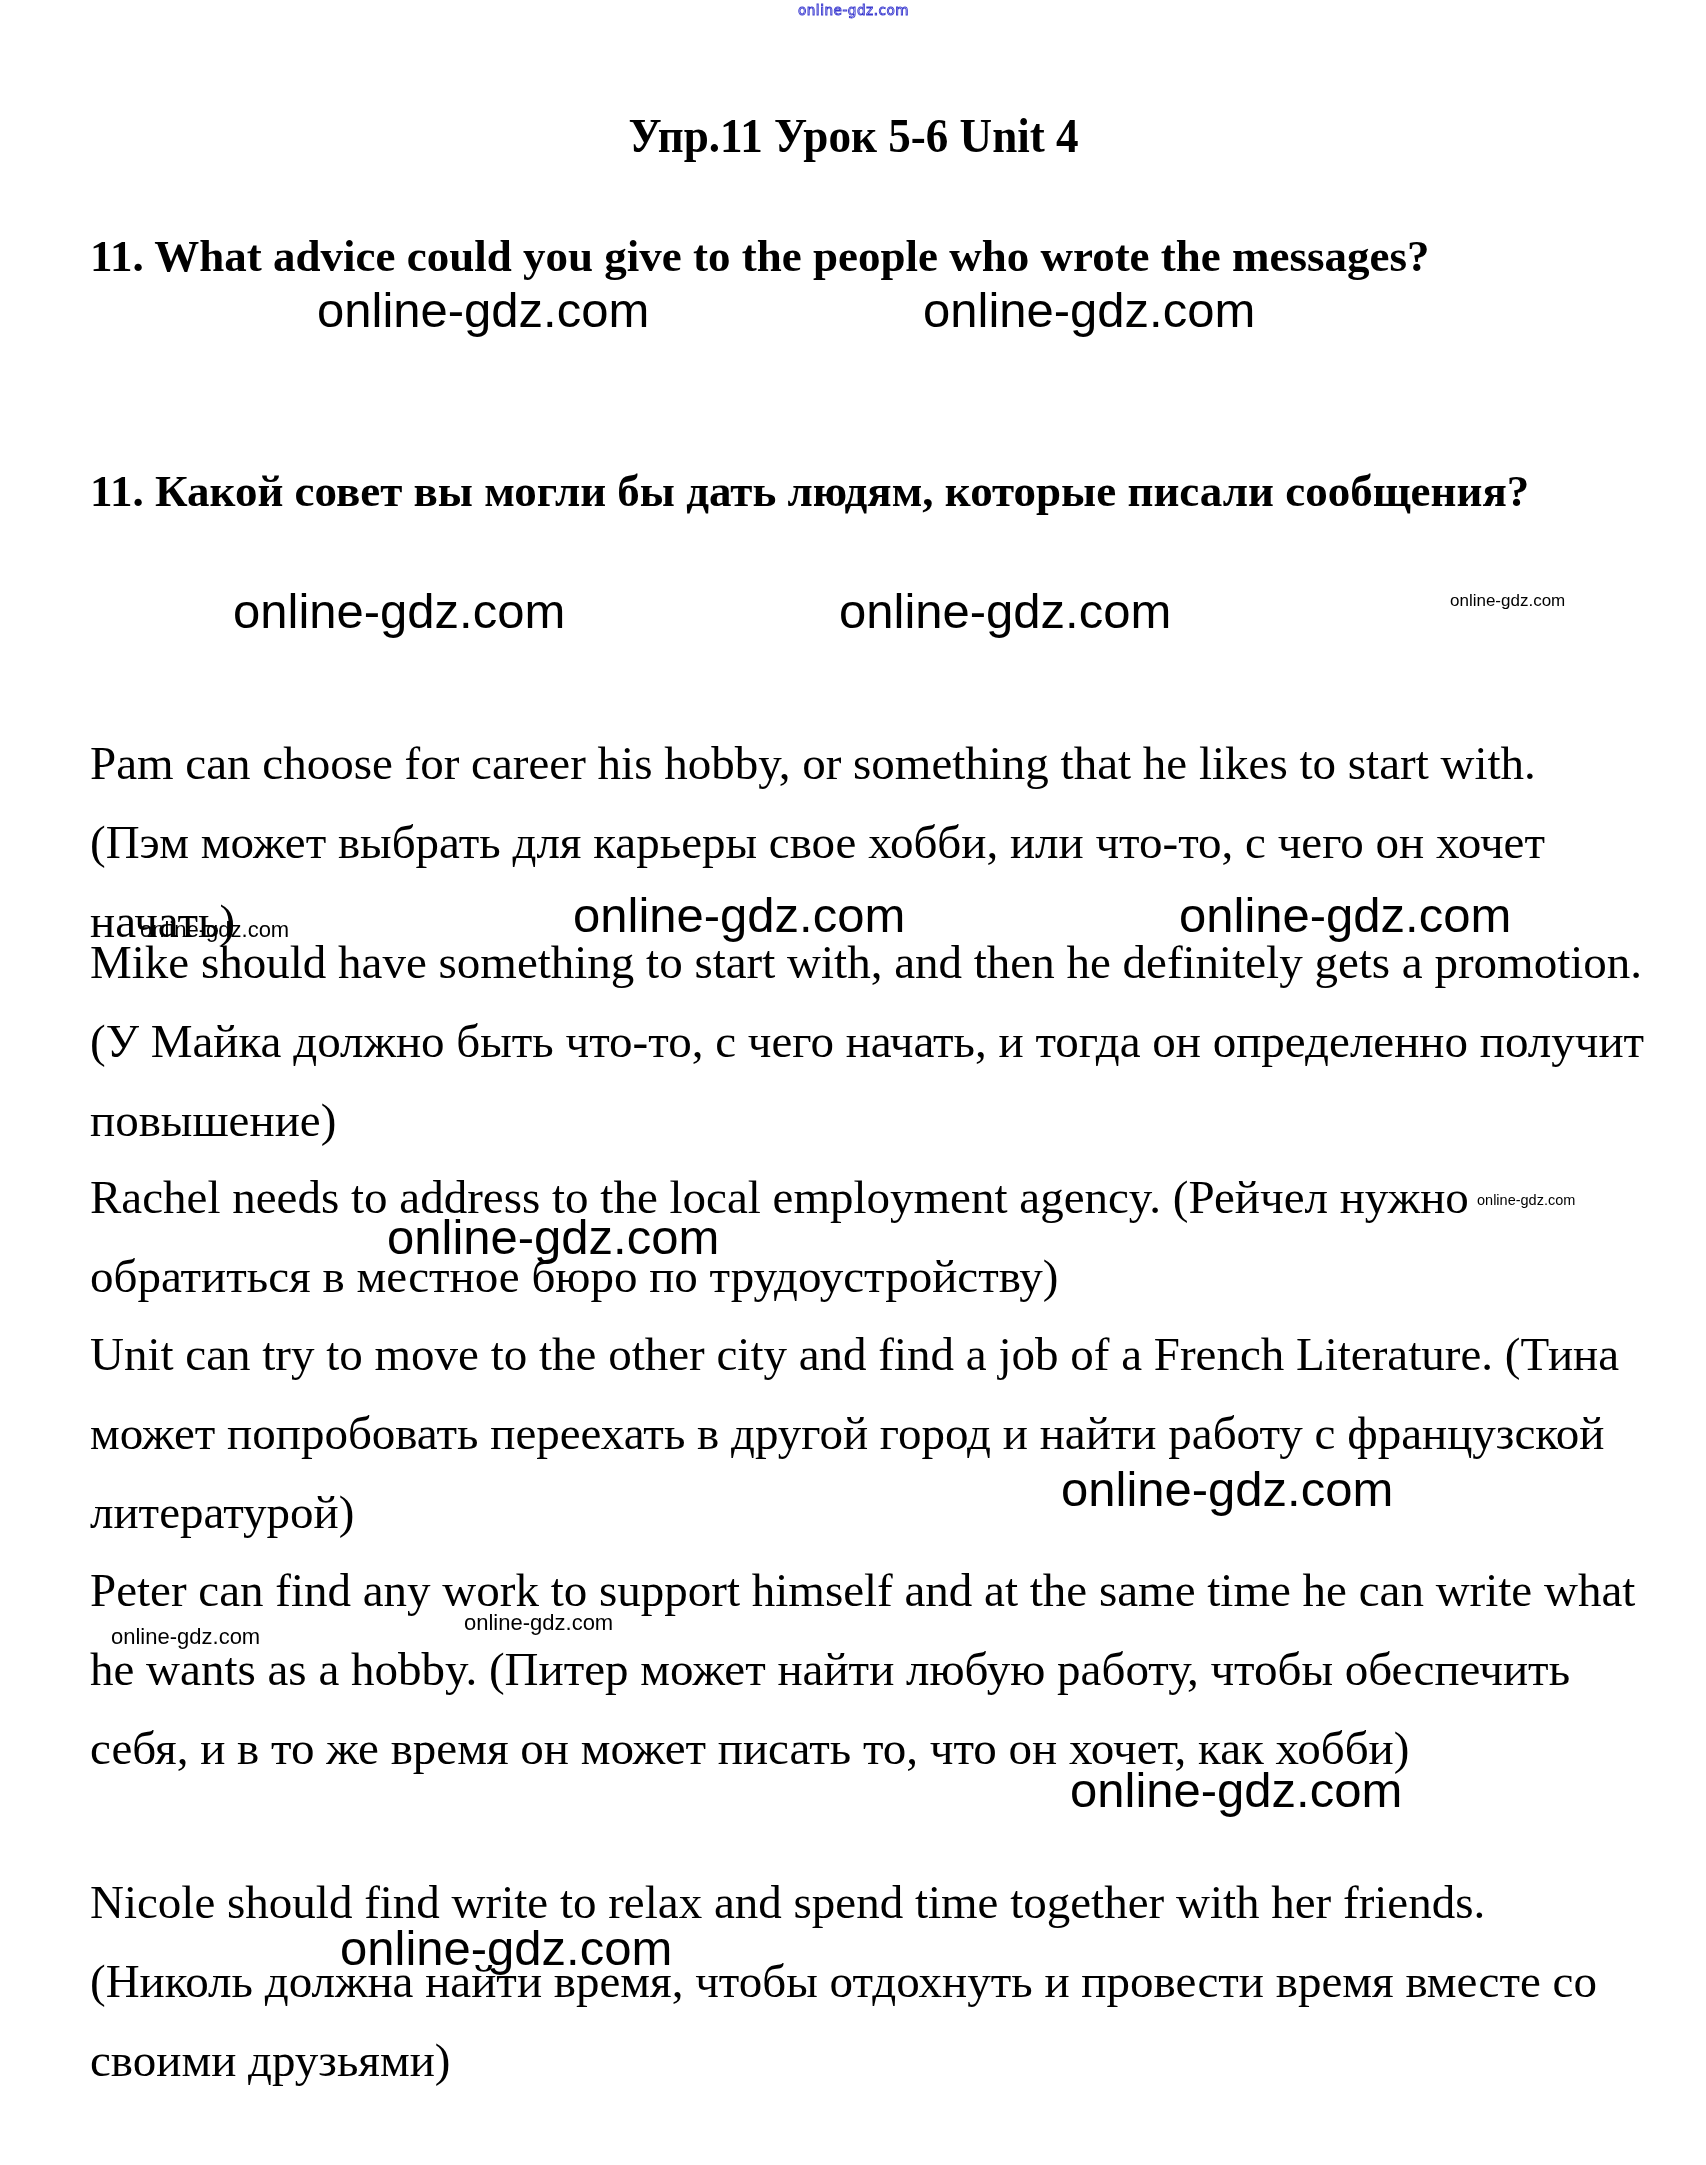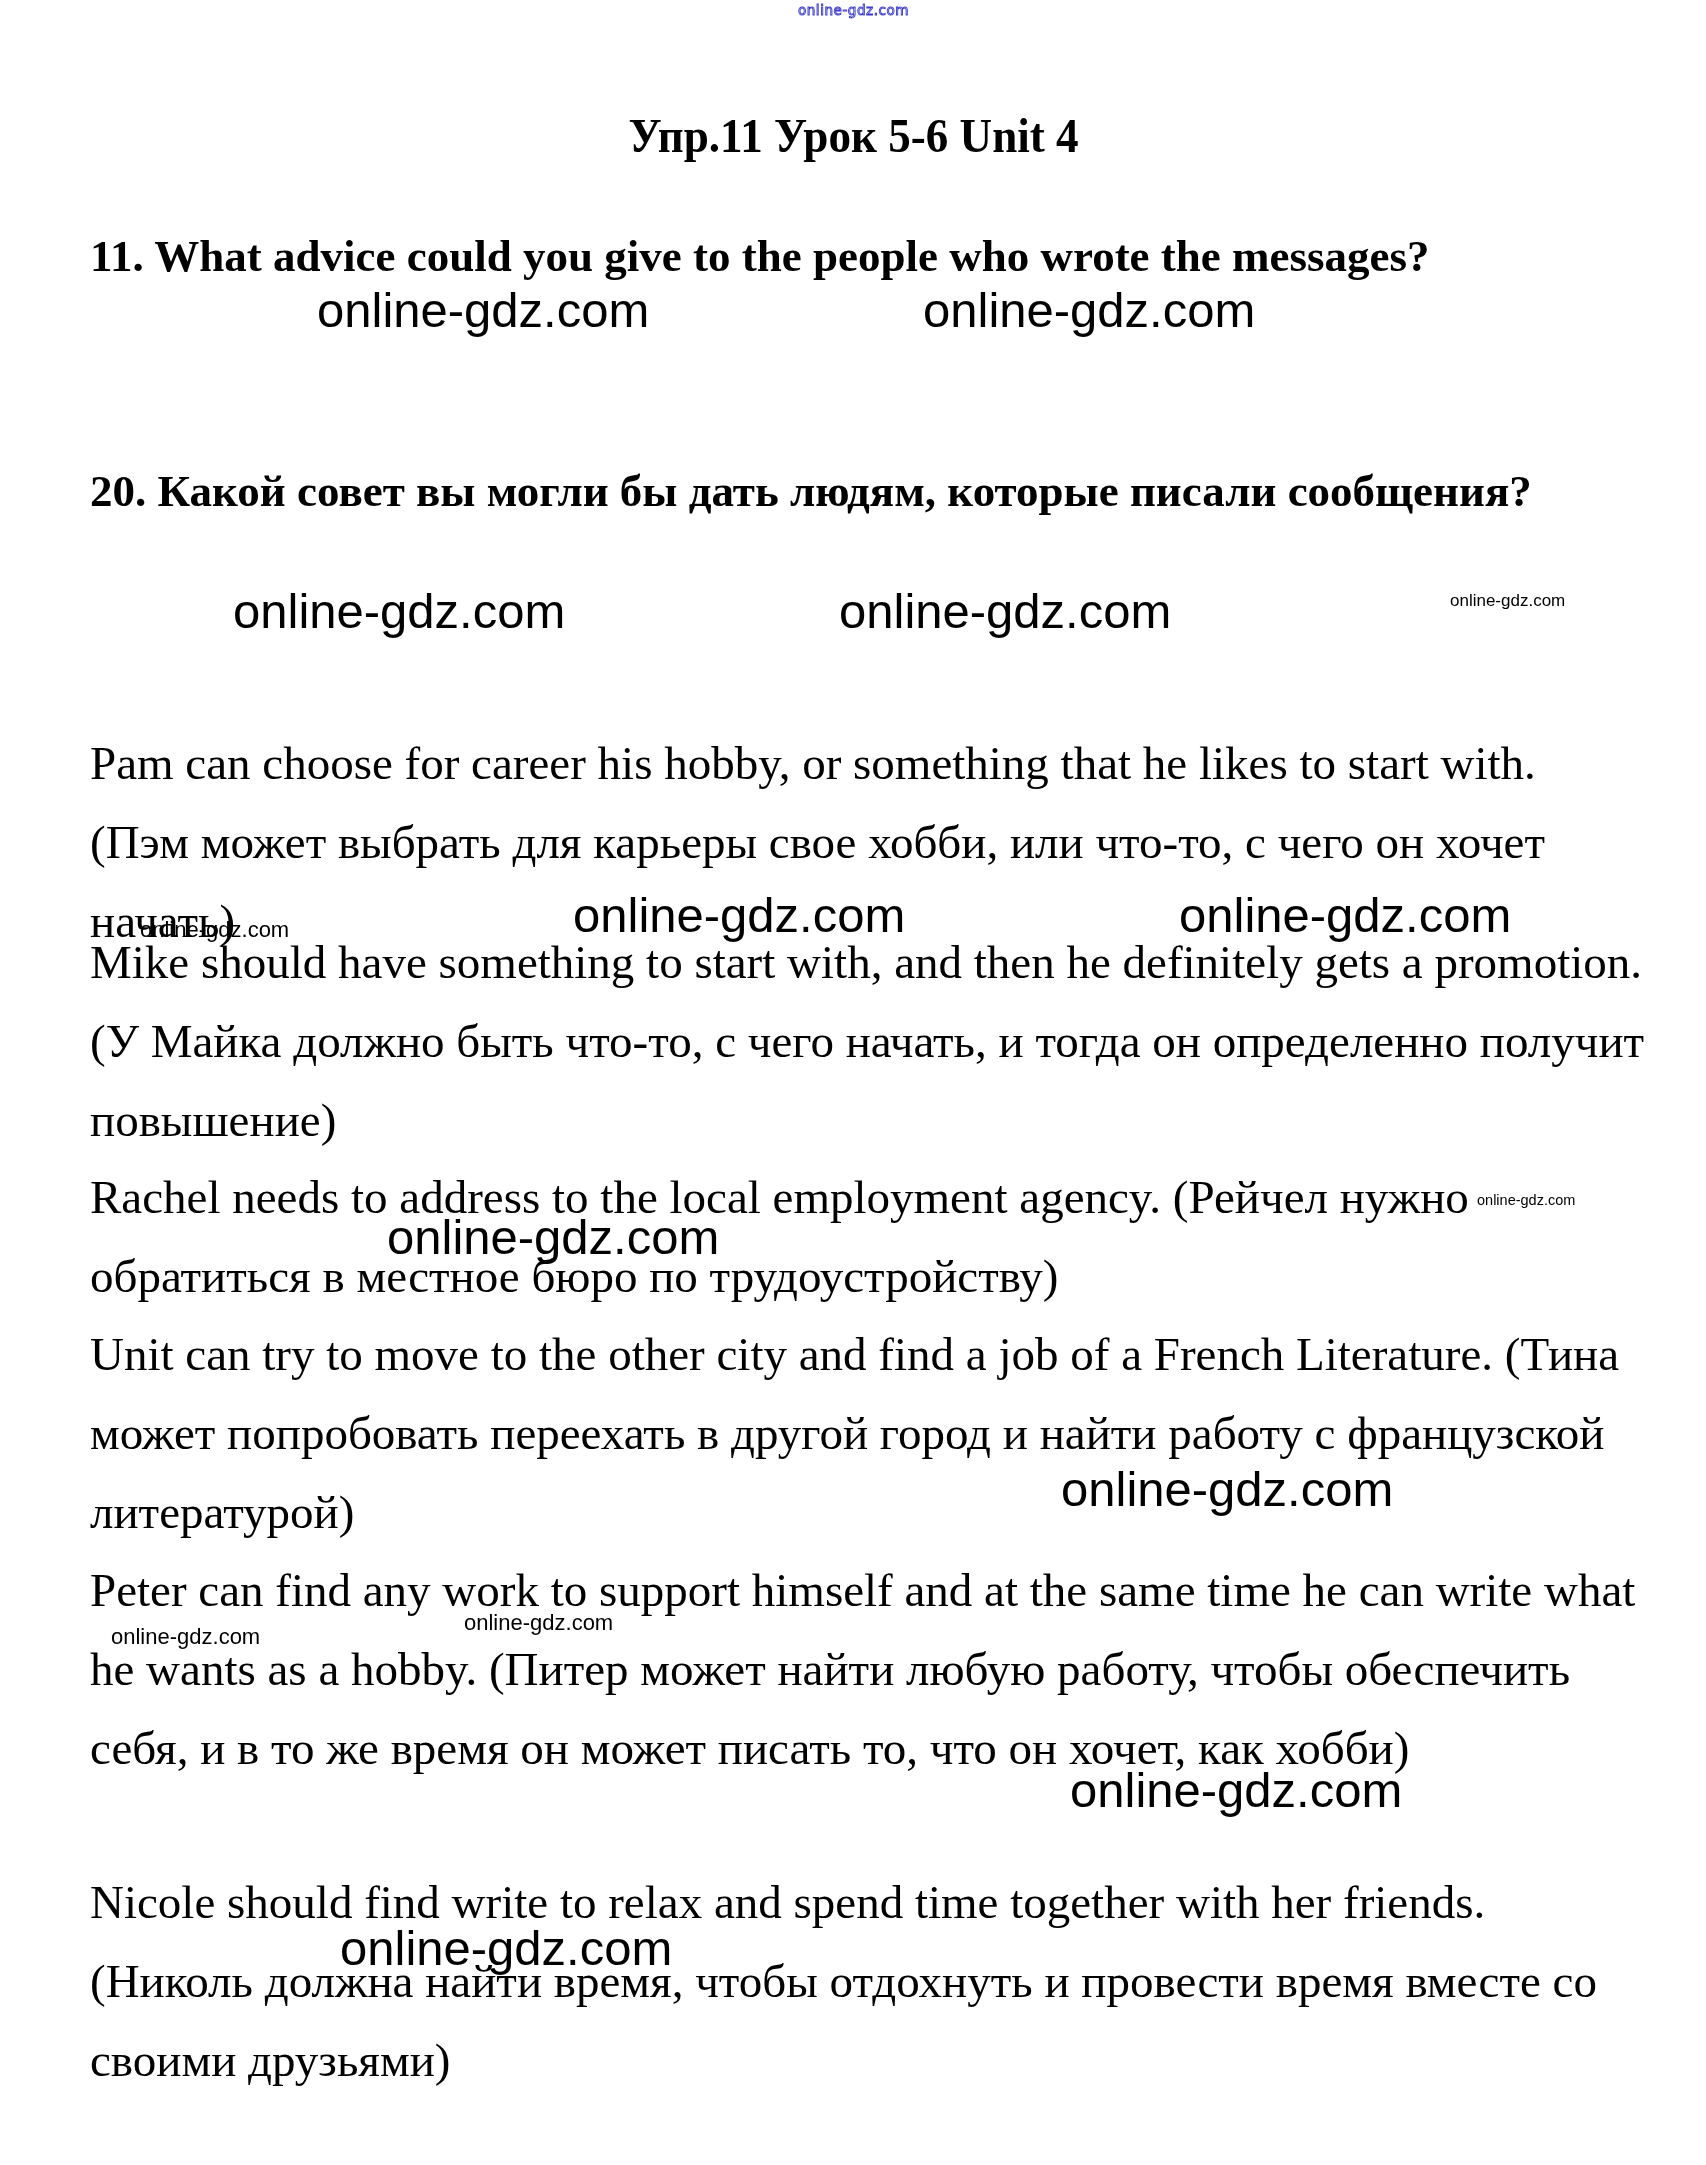--- a/index.html
+++ b/index.html
@@ -32,21 +32,21 @@
   .wm.small { font-size: 22px; }
   .wm.tiny { font-size: 17px; }
 </style>
 </head>
 <body>
 
 <div class="top-wm">online-gdz.com</div>
 <div class="title">Упр.11 Урок 5-6 Unit 4</div>
 
 <div class="heading" style="top:217px;">11. What advice could you give to the people who wrote the messages?</div>
-<div class="heading" style="top:452px;">20. Какой совет вы могли бы дать людям, которые писали сообщения?</div>
+<div class="heading" style="top:452px;">11. Какой совет вы могли бы дать людям, которые писали сообщения?</div>
 
 <div>
   <div class="para" style="top:724px;">Pam can choose for career his hobby, or something that he likes to start with. (Пэм может выбрать для карьеры свое хобби, или что-то, с чего он хочет начать)</div>
   <div class="para" style="top:923px;">Mike should have something to start with, and then he definitely gets a promotion. (У Майка должно быть что-то, с чего начать, и тогда он определенно получит повышение)</div>
   <div class="para" style="top:1158px;font-family:Liberation Serif, serif;">Rachel needs to address to the local employment agency. (Рейчел нужно обратиться в местное бюро по трудоустройству)</div>
   <div class="para" style="top:1315px;">Unit can try to move to the other city and find a job of a French Literature. (Тина может попробовать переехать в другой город и найти работу с французской литературой)</div>
   <div class="para" style="top:1551px;">Peter can find any work to support himself and at the same time he can write what he wants as a hobby. (Питер может найти любую работу, чтобы обеспечить себя, и в то же время он может писать то, что он хочет, как хобби)</div>
   <div class="para" style="top:1863px;">Nicole should find write to relax and spend time together with her friends. (Николь должна найти время, чтобы отдохнуть и провести время вместе со своими друзьями)</div>
 </div>
 

